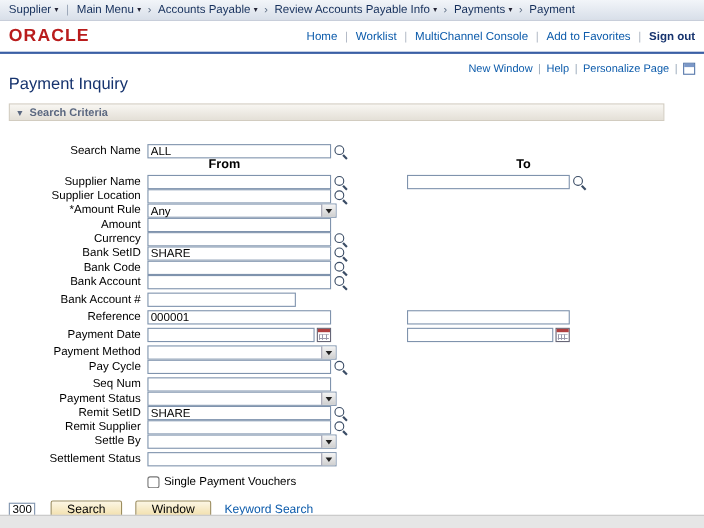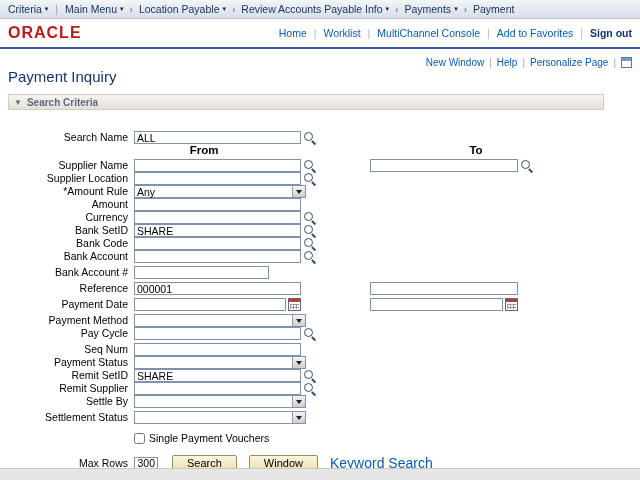--- a/index.html
+++ b/index.html
@@ -88,41 +88,41 @@
                    border-top:4px solid #222; }
 
   .cb-row{ display:flex; align-items:center; margin-top:7px; margin-left:126px; height:14px; }
   .cb-row input{ width:11px; height:11px; margin:0 4px 0 0; }
 
   .btn-row{ display:flex; align-items:center; margin-top:9px; height:18px; }
   .btn{ margin-left:14px; padding:1px 14px; height:17px;
         font:11px "Liberation Sans", sans-serif; color:#000;
         background:linear-gradient(#fcf6e4,#f0dca4); border:1px solid #9c8d5e; border-radius:2px; cursor:pointer; }
   .btn + .btn{ margin-left:12px; }
-  .klink{ margin-left:12px; color:#0c5bab; cursor:pointer; font-size:14px; }
+  .klink{ margin-left:12px; color:#0c5bab; cursor:pointer; font-size:11px; }
 
   .bottom-bar{ position:absolute; left:0; bottom:0; width:640px; height:12px;
                background:#e6e6e6; border-top:1px solid #c8c8c8; }
 </style>
 </head>
 <body>
 
 <div class="crumb-bar">
   <span class="crumb">
-    <span>Criteria</span>
+    <span>Supplier</span>
       <span class="dd">▾</span>
   </span>
   <span class="cbar">|</span>
   <span class="crumb">
     <span>Main Menu</span>
       <span class="dd">▾</span>
   </span>
   <span class="csep">›</span>
   <span class="crumb">
-    <span>Location Payable</span>
+    <span>Accounts Payable</span>
       <span class="dd">▾</span>
   </span>
   <span class="csep">›</span>
   <span class="crumb">
     <span>Review Accounts Payable Info</span>
       <span class="dd">▾</span>
   </span>
   <span class="csep">›</span>
   <span class="crumb">
     <span>Payments</span>
@@ -348,21 +348,20 @@
         </div>
       </div>
     </div>
 
     <div class="cb-row">
       <input type="checkbox" style="">
       <span>Single Payment Vouchers</span>
     </div>
 
     <div class="btn-row">
-      <div class="lbl">Max Rows</div>
       <input class="txt w-small" value="300" style="">
       <button class="btn">Search</button>
       <button class="btn">Window</button>
       <span class="klink">Keyword Search</span>
     </div>
 
   </div>
 </div>
 
 <div class="bottom-bar"></div>

